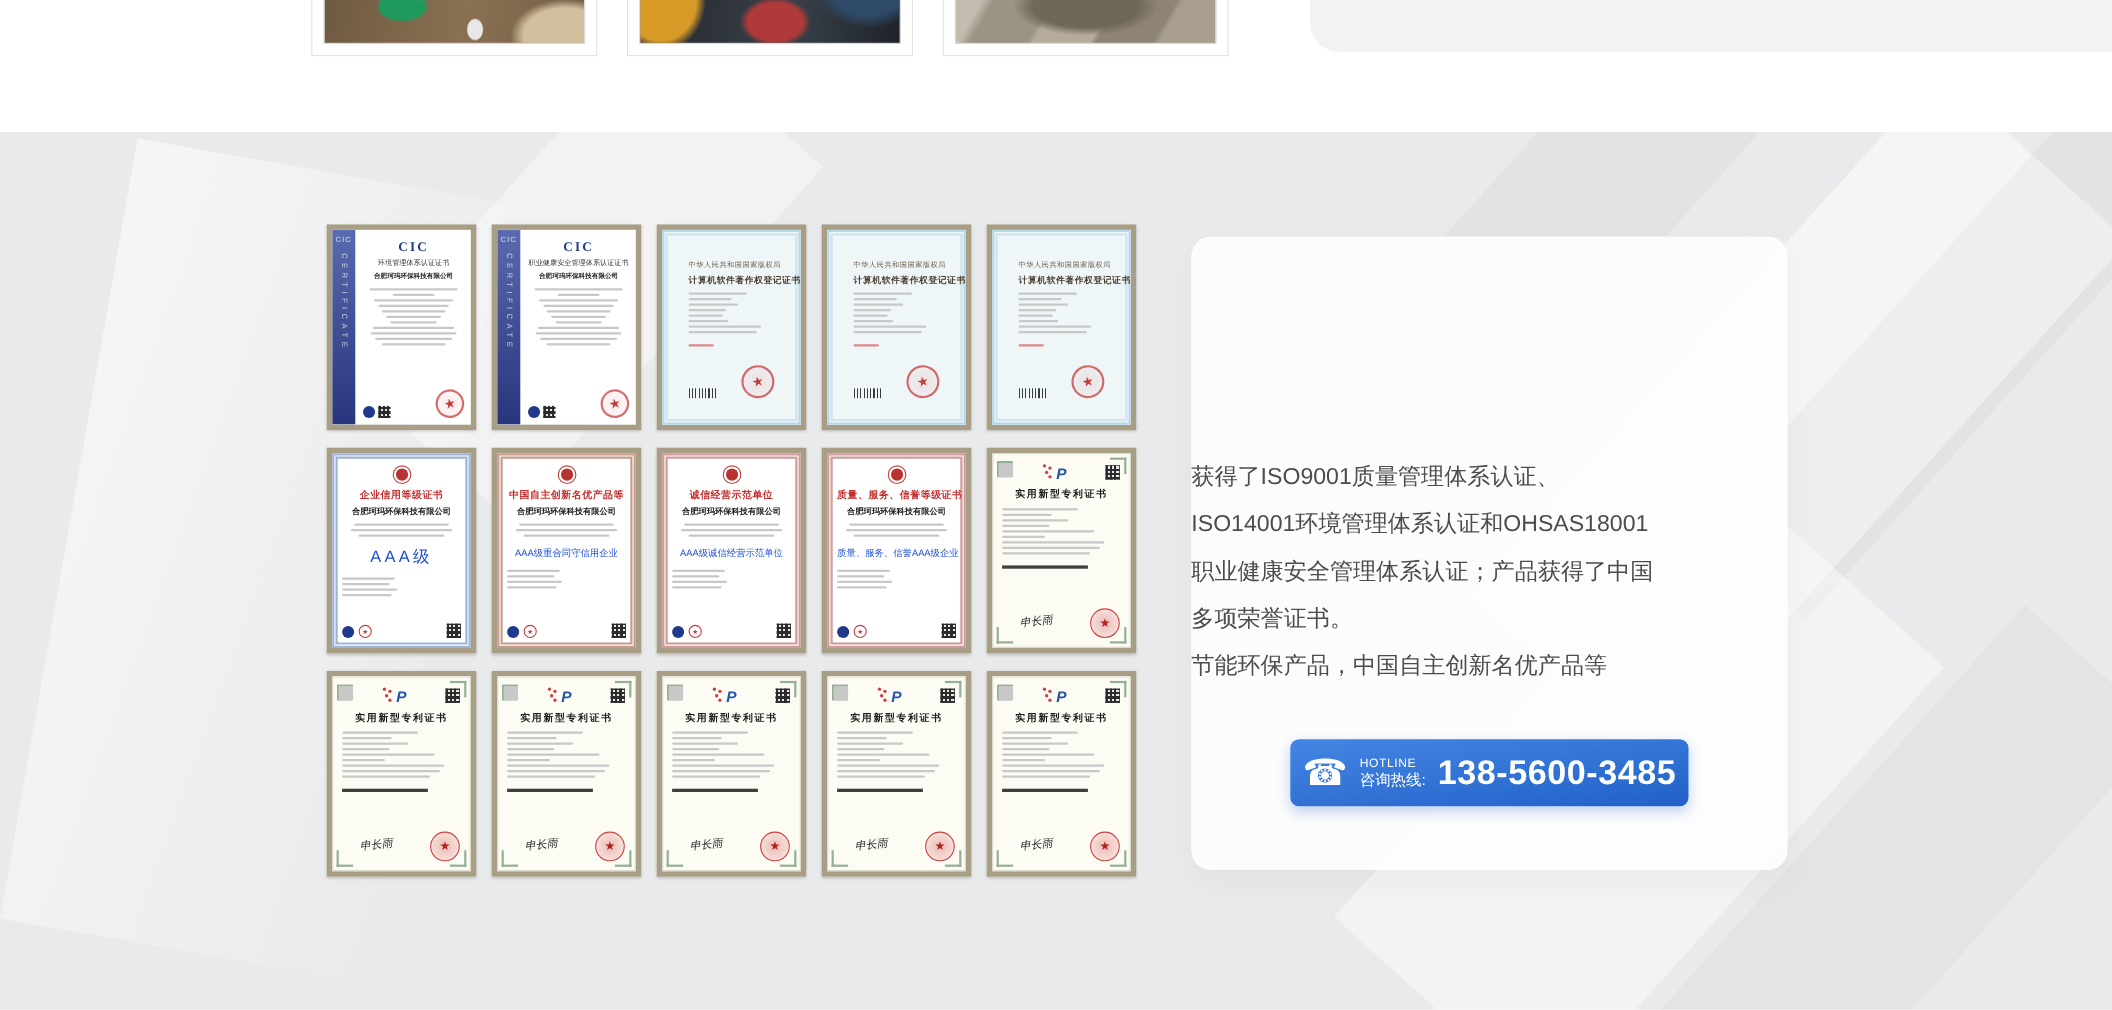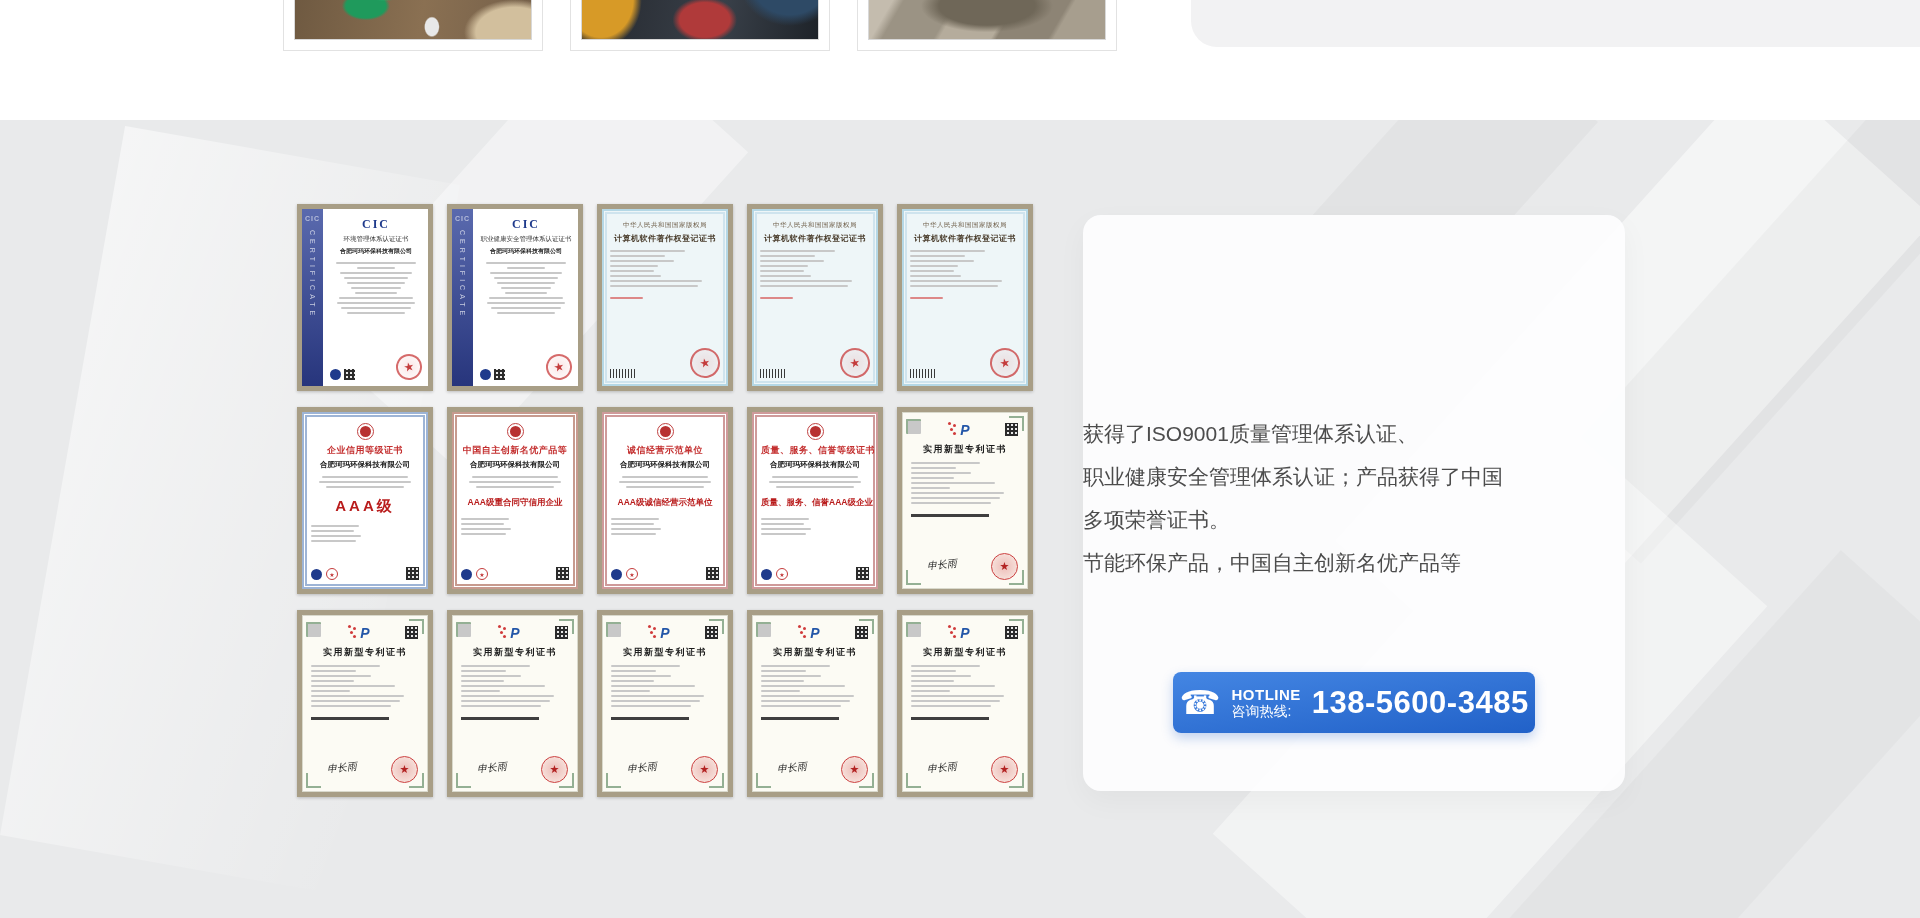--- a/index.html
+++ b/index.html
@@ -55,33 +55,33 @@
   .page.iso{padding-left:28px}
   .band{position:absolute;left:0;top:0;bottom:0;width:21px;background:linear-gradient(180deg,#5a6aae,#27357c);display:flex;flex-direction:column;align-items:center}
   .band-cic{color:rgba(255,255,255,.55);font-size:7px;font-weight:bold;margin-top:6px;letter-spacing:1px}
   .band-text{writing-mode:vertical-rl;font-size:7px;letter-spacing:4px;color:rgba(255,255,255,.7);margin-top:8px}
   .cic-logo{text-align:center;font-family:"Liberation Serif","DejaVu Serif",serif;font-weight:bold;color:#1f3a8c;font-size:12px;letter-spacing:2px;margin-top:2px}
   .iso-title{text-align:center;font-size:6.5px;color:#333;margin-top:3px;white-space:nowrap}
   .company{text-align:center;font-size:6px;font-weight:bold;color:#222;margin-top:3px;white-space:nowrap;overflow:hidden}
   .iso-foot{margin-top:auto;display:flex;align-items:flex-end;gap:3px}
 
   
-  .page.copyright{background:#eef6f8;box-shadow:inset 0 0 0 2px #b5d8e6,inset 0 0 0 3px #eef6f8,inset 0 0 0 5px #cfe4ee;padding:8px}
+  .page.copyright{background:#eef6f8;box-shadow:inset 0 0 0 2px #b5d8e6,inset 0 0 0 3px #eef6f8,inset 0 0 0 5px #cfe4ee;padding:24px}
   .cr-head1{font-size:6.5px;color:#6b5a44;text-align:center;margin-top:4px;letter-spacing:.5px;white-space:nowrap}
   .cr-head2{font-size:8px;font-weight:bold;color:#4a3d2c;text-align:center;margin-top:3px;letter-spacing:.5px;white-space:nowrap}
   .cr-foot{margin-top:auto;display:flex;align-items:flex-end;gap:4px}
   .barcode{width:26px;height:9px;flex:none;background:repeating-linear-gradient(90deg,#3a3a3a 0 1px,transparent 1px 3px)}
 
   
   .page.credit{box-shadow:inset 0 0 0 2px var(--bc),inset 0 0 0 3px #fff,inset 0 0 0 5px var(--bc);padding:9px}
   .emblem{width:17px;height:17px;border-radius:50%;border:1px solid #c04040;margin:2px auto 0;position:relative;flex:none}
   .emblem::after{content:"";position:absolute;inset:2px;border-radius:50%;background:#b83232}
   .credit-title{font-size:9px;font-weight:bold;color:#c43030;text-align:center;margin-top:4px;letter-spacing:.5px;white-space:nowrap}
   .credit-company{font-size:7.5px;font-weight:bold;color:#1a1a1a;text-align:center;margin-top:3px;white-space:nowrap}
-  .award{font-weight:bold;color:#b91c1c;text-align:center;margin:3px 0;white-space:nowrap}
+  .award{font-weight:normal;color:#1d4ed8;text-align:center;margin:3px 0;white-space:nowrap}
   .award.large{font-size:15px;letter-spacing:3px}
   .award.small{font-size:8.5px}
   .credit-foot{margin-top:auto;display:flex;align-items:flex-end;gap:4px}
   .ring-star{width:12px;height:12px;flex:none;border-radius:50%;border:1px solid #c43c3c;color:#c43c3c;font-size:6px;display:flex;align-items:center;justify-content:center}
   .mini-qr.right{margin-left:auto;width:13px;height:13px}
 
   
   .page.patent{background:#fcfbf4;box-shadow:inset 0 0 0 1px #d9d9cc;padding:9px}
   .pc{position:absolute;width:15px;height:15px;border:0 solid #94b094}
   .pc.tl{top:4px;left:4px;border-top-width:2px;border-left-width:2px}
@@ -99,21 +99,21 @@
   .seal-round{position:absolute;right:1px;bottom:0;width:27px;height:27px;border-radius:50%;border:1px solid #cc4040;background:radial-gradient(rgba(210,70,70,.35),rgba(210,70,70,.08));color:#b22222;display:flex;align-items:center;justify-content:center;font-size:11px}
 
   
   .honor-panel{position:absolute;left:1083px;top:95px;width:542px;height:576px;background:rgba(253,253,254,.95);border-radius:18px;box-shadow:0 10px 30px rgba(0,0,0,.04)}
   .watermark{position:absolute;top:64px;left:0;width:100%;text-align:center;font-size:96px;line-height:96px;font-weight:800;color:#e7e7e8;letter-spacing:1px;user-select:none}
   .honor-title{position:absolute;top:118px;left:0;width:100%;text-align:center;font-size:34px;font-weight:bold;color:#141414}
   .honor-desc{position:absolute;top:197px;left:0;width:100%;font-size:21px;line-height:43px;color:#4c4c4c}
   .hotline-btn{position:absolute;left:90px;top:457px;width:362px;height:61px;border:none;border-radius:8px;background:linear-gradient(172deg,#4486e3,#2161c8);color:#fff;display:flex;align-items:center;justify-content:center;gap:11px;cursor:pointer;box-shadow:0 5px 12px rgba(40,100,200,.28);font-family:inherit}
   .phone-icon{font-size:33px;line-height:1}
   .hotline-labels{text-align:left;line-height:1.15}
-  .hotline-en{font-size:15px;font-weight:700;letter-spacing:.5px}
+  .hotline-en{font-size:11px;font-weight:400;letter-spacing:.5px}
   .hotline-zh{font-size:14px}
   .hotline-number{font-size:31px;font-weight:bold;letter-spacing:.5px;white-space:nowrap}
 </style>
 </head>
 <body>
 
 <div class="top-band">
   <div class="photo-card" style="left:283px">
     <div class="photo p1"></div>
   </div>
@@ -525,20 +525,21 @@
         <span class="sig">申长雨</span>
         <span class="seal-round">★</span>
       </div>
     </div>
       </div>
     </div>
 
   <div class="honor-panel">
     <div class="honor-desc">
         <div>获得了ISO9001质量管理体系认证、</div>
+        <div>ISO14001环境管理体系认证和OHSAS18001</div>
         <div>职业健康安全管理体系认证；产品获得了中国</div>
         <div>多项荣誉证书。</div>
         <div>节能环保产品，中国自主创新名优产品等</div>
       </div>
     <button class="hotline-btn">
       <span class="phone-icon">☎</span>
       <span class="hotline-labels">
         <span class="hotline-en" style="display:block">HOTLINE</span>
         <span class="hotline-zh" style="display:block">咨询热线:</span>
       </span>

